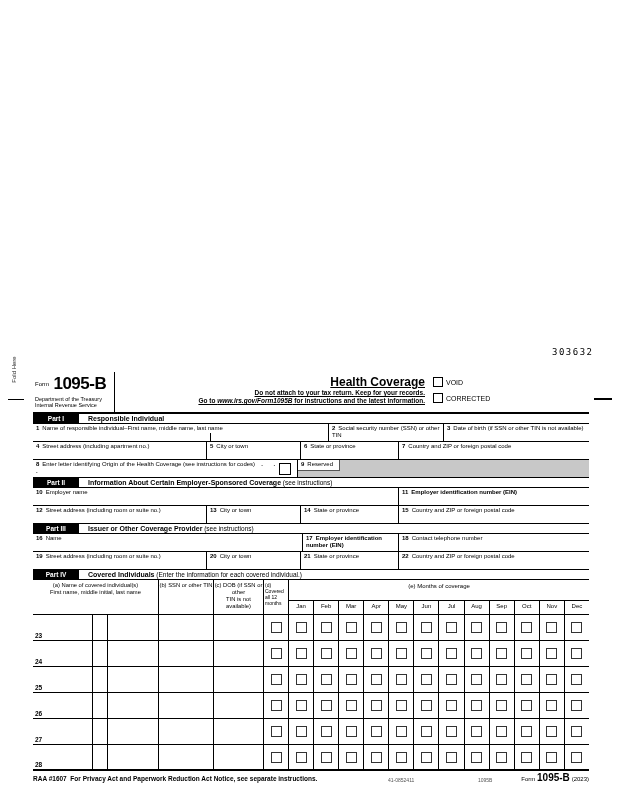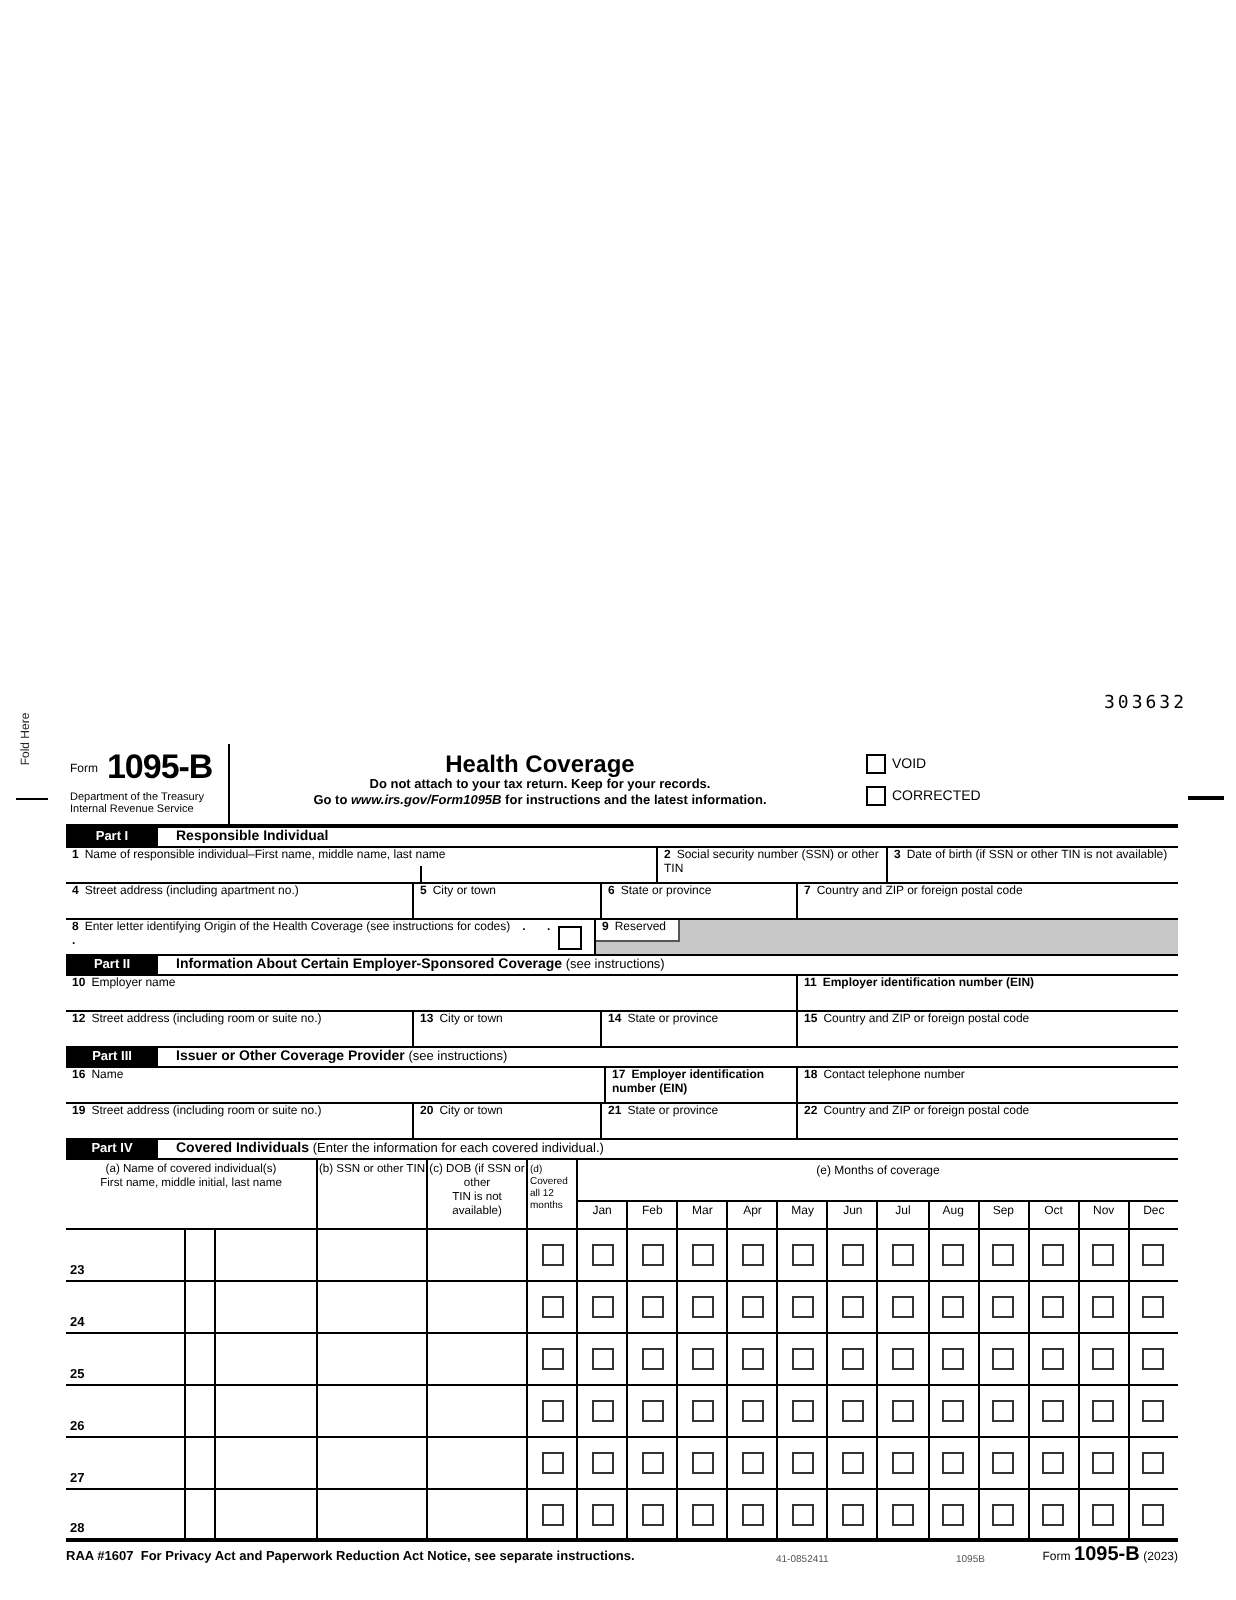--- a/index.html
+++ b/index.html
@@ -19,21 +19,21 @@
 
   .form { position:absolute; left:33px; top:372px; width:556px; }
 
   
   .hd { display:flex; height:42px; border-bottom:2px solid #000; }
   .hd-left { width:82px; border-right:1px solid #000; padding:2px 2px 0 2px; }
   .hd-form-line { white-space:nowrap; }
   .hd-form-word { font-size:6px; vertical-align:3px; }
   .hd-form-num { font-size:17px; font-weight:bold; letter-spacing:-0.5px; }
   .hd-agency { font-size:5.5px; line-height:6px; margin-top:2px; }
-  .hd-center { width:310px; text-align:center; padding-top:3px; }
+  .hd-center { width:310px; text-align:right; padding-top:3px;text-decoration:underline; }
   .hd-title { font-size:12px; font-weight:bold; }
   .hd-sub { font-size:6.5px; font-weight:bold; line-height:8px; }
   .hd-sub i { font-style:italic; }
   .hd-void { width:75px; padding:5px 0 0 8px; display:flex; flex-direction:column; gap:6px; }
   .ckrow { display:flex; align-items:center; gap:3px; font-size:7px; }
   .bigbox { display:inline-block; width:10px; height:10px; border:1px solid #000; background:#fff; }
   .hd-omb { width:89px; border-left:1px solid #000; text-align:center; }
   .hd-omb-no { font-size:6px; padding-top:3px; border-bottom:1px solid #000; padding-bottom:2px; }
   .hd-year { font-size:17px; font-weight:bold; letter-spacing:1px; padding-top:1px; }
   .hd-year .y1 { color:#b8b8b8; }

